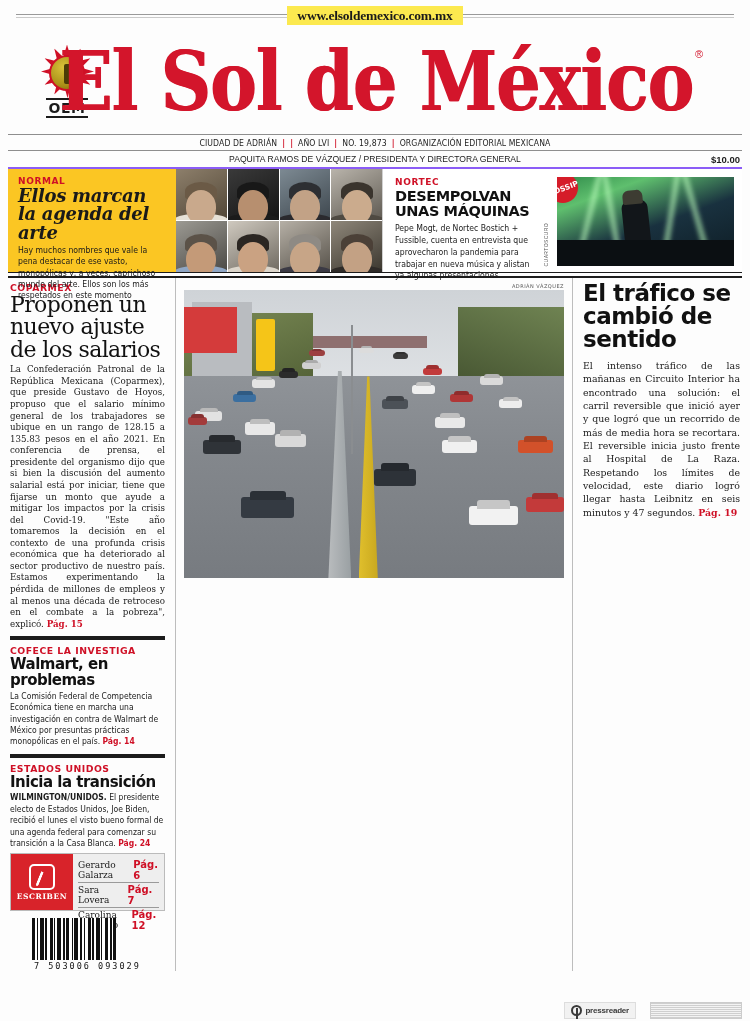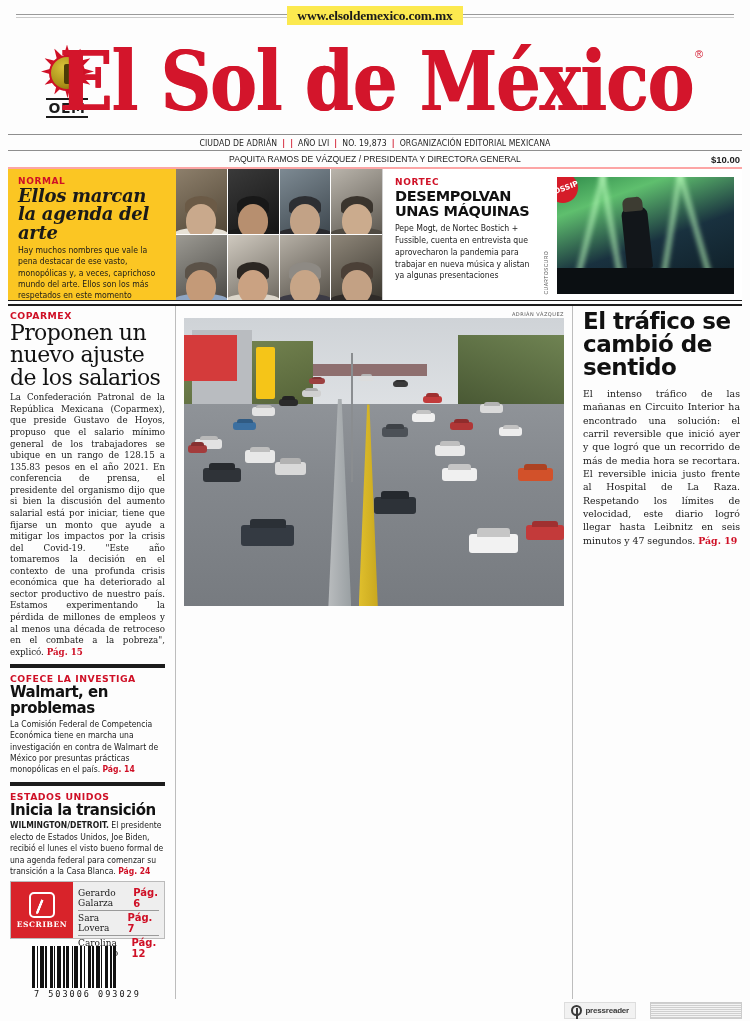--- a/index.html
+++ b/index.html
@@ -111,27 +111,27 @@
     border-bottom: 1px solid #8e8e8e;
     font-family: "DejaVu Sans Condensed", "Liberation Sans", sans-serif;
   }
   .dateline .sep { color: #cf1026; font-weight: bold; }
   .dateline .big { font-weight: bold; font-size: 12.5px; letter-spacing: -0.2px; }
   .subline {
     position: relative;
     display: flex; align-items: center; justify-content: center;
     padding: 3px 0 3px;
     font-size: 8.6px; color: #1c1c1c;
-    border-bottom: 2px solid #fca5a5;
+    border-bottom: 2px solid #8b5cf6;
   }
   .price { position: absolute; right: 2px; font-weight: bold; font-size: 9.5px; }
 
   
   .topstrip {
-    display: flex; height: 132px;
+    display: flex; height: 104px;
     border-bottom: 1px solid #1c1c1c;
   }
   .art-yellow {
     width: 168px; background: #fbc623;
     padding: 7px 9px 6px 10px;
     position: relative;
   }
   .kicker-red {
     color: #cf1026; font-weight: bold;
     font-size: 9px; letter-spacing: 0.6px;
@@ -515,21 +515,21 @@
         <div class="kicker">COFECE LA INVESTIGA</div>
         <div class="headline-sans">Walmart, en problemas</div>
         <div class="body-sans"><span>La Comisión Federal de Competencia Económica tiene en marcha una investigación en contra de Walmart de México por presuntas prácticas monopólicas en el país.</span> <span class="pag">Pág. 14</span></div>
       </div>
 
       <div class="hr-thick"></div>
 
       <div>
         <div class="kicker">ESTADOS UNIDOS</div>
         <div class="headline-sans">Inicia la transición</div>
-        <div class="body-sans"><b>WILMINGTON/DETROIT.</b> <span>El presidente electo de Estados Unidos, Joe Biden, recibió el lunes el visto bueno formal de una agenda federal para comenzar su transición a la Casa Blanca.</span> <span class="pag">Pág. 24</span></div>
+        <div class="body-sans"><b>WILMINGTON/UNIDOS.</b> <span>El presidente electo de Estados Unidos, Joe Biden, recibió el lunes el visto bueno formal de una agenda federal para comenzar su transición a la Casa Blanca.</span> <span class="pag">Pág. 24</span></div>
       </div>
 
       <div class="escriben">
         <div class="escriben-logo">
           <div class="pen-sq"></div>
           <div class="escriben-word">ESCRIBEN</div>
         </div>
         <div class="escriben-list">
           <div class="escriben-row">
             <span>Gerardo Galarza</span>

